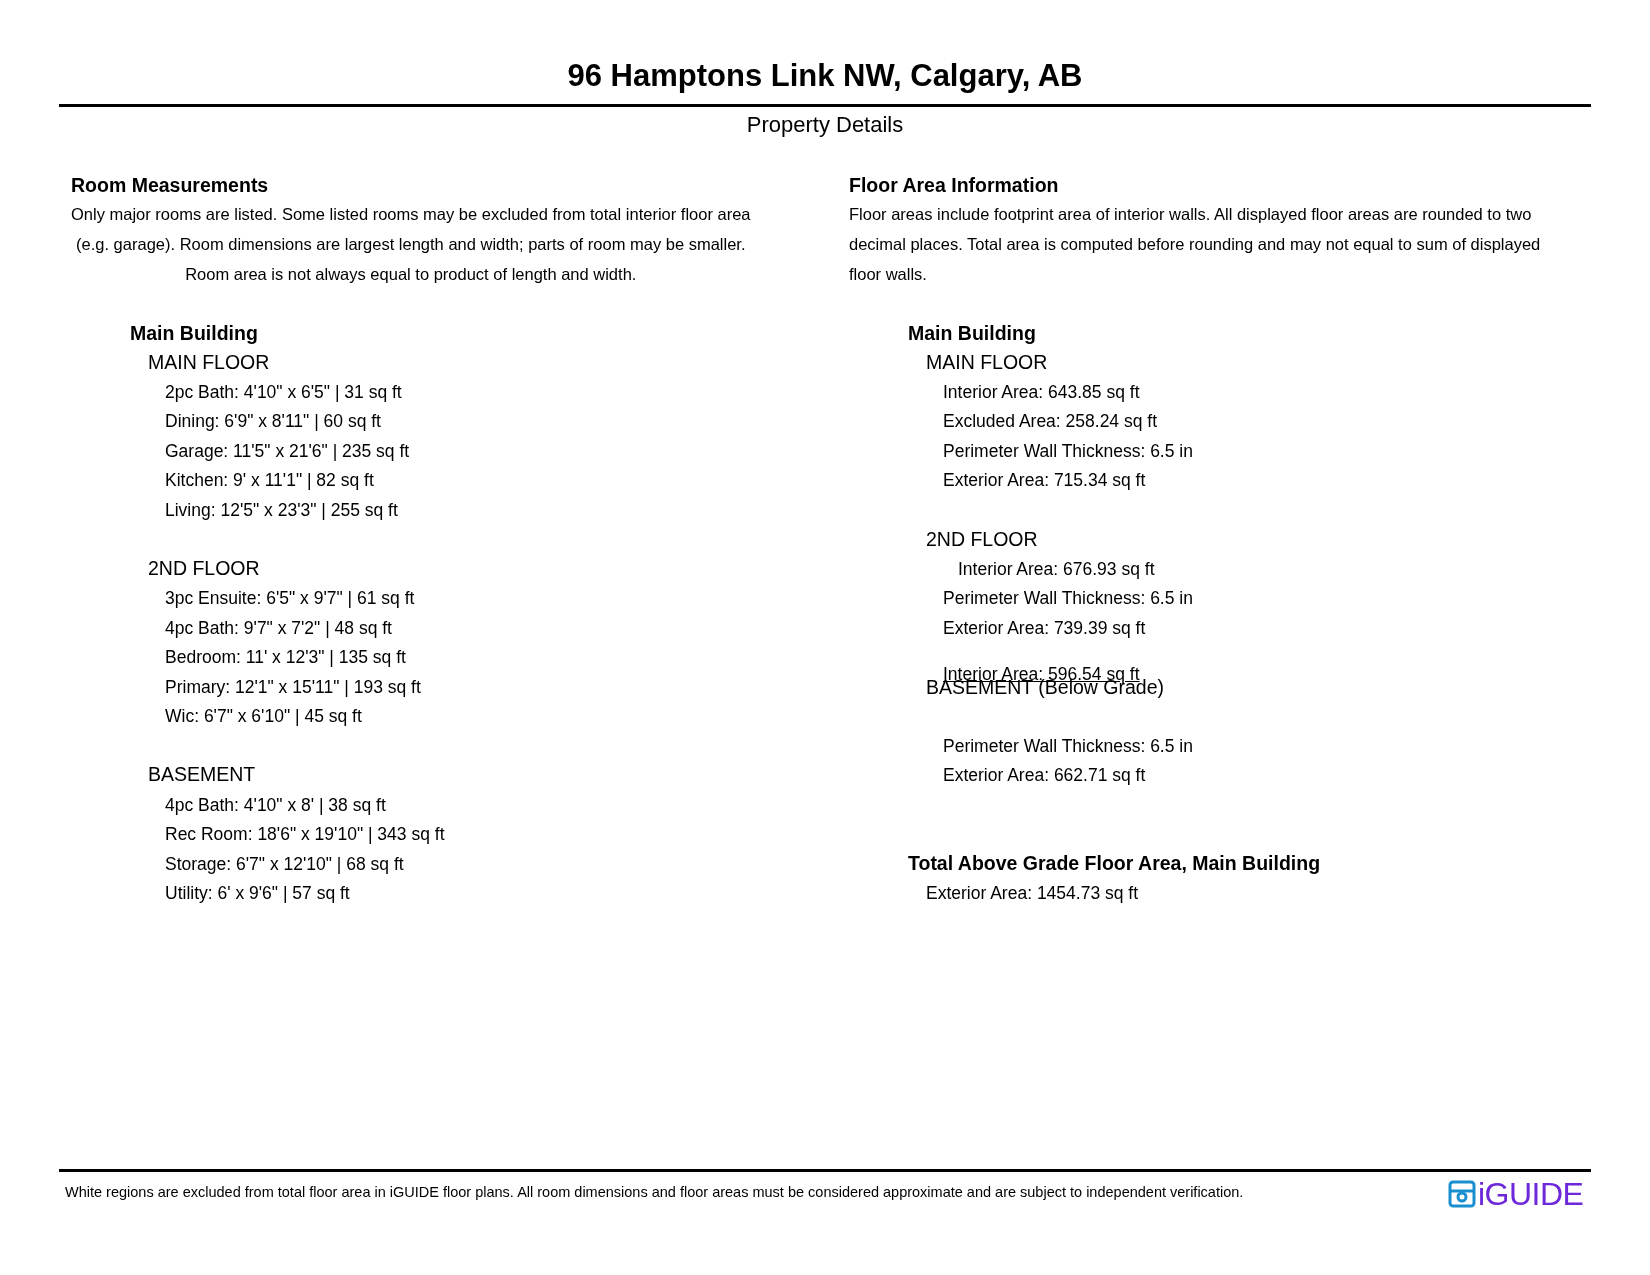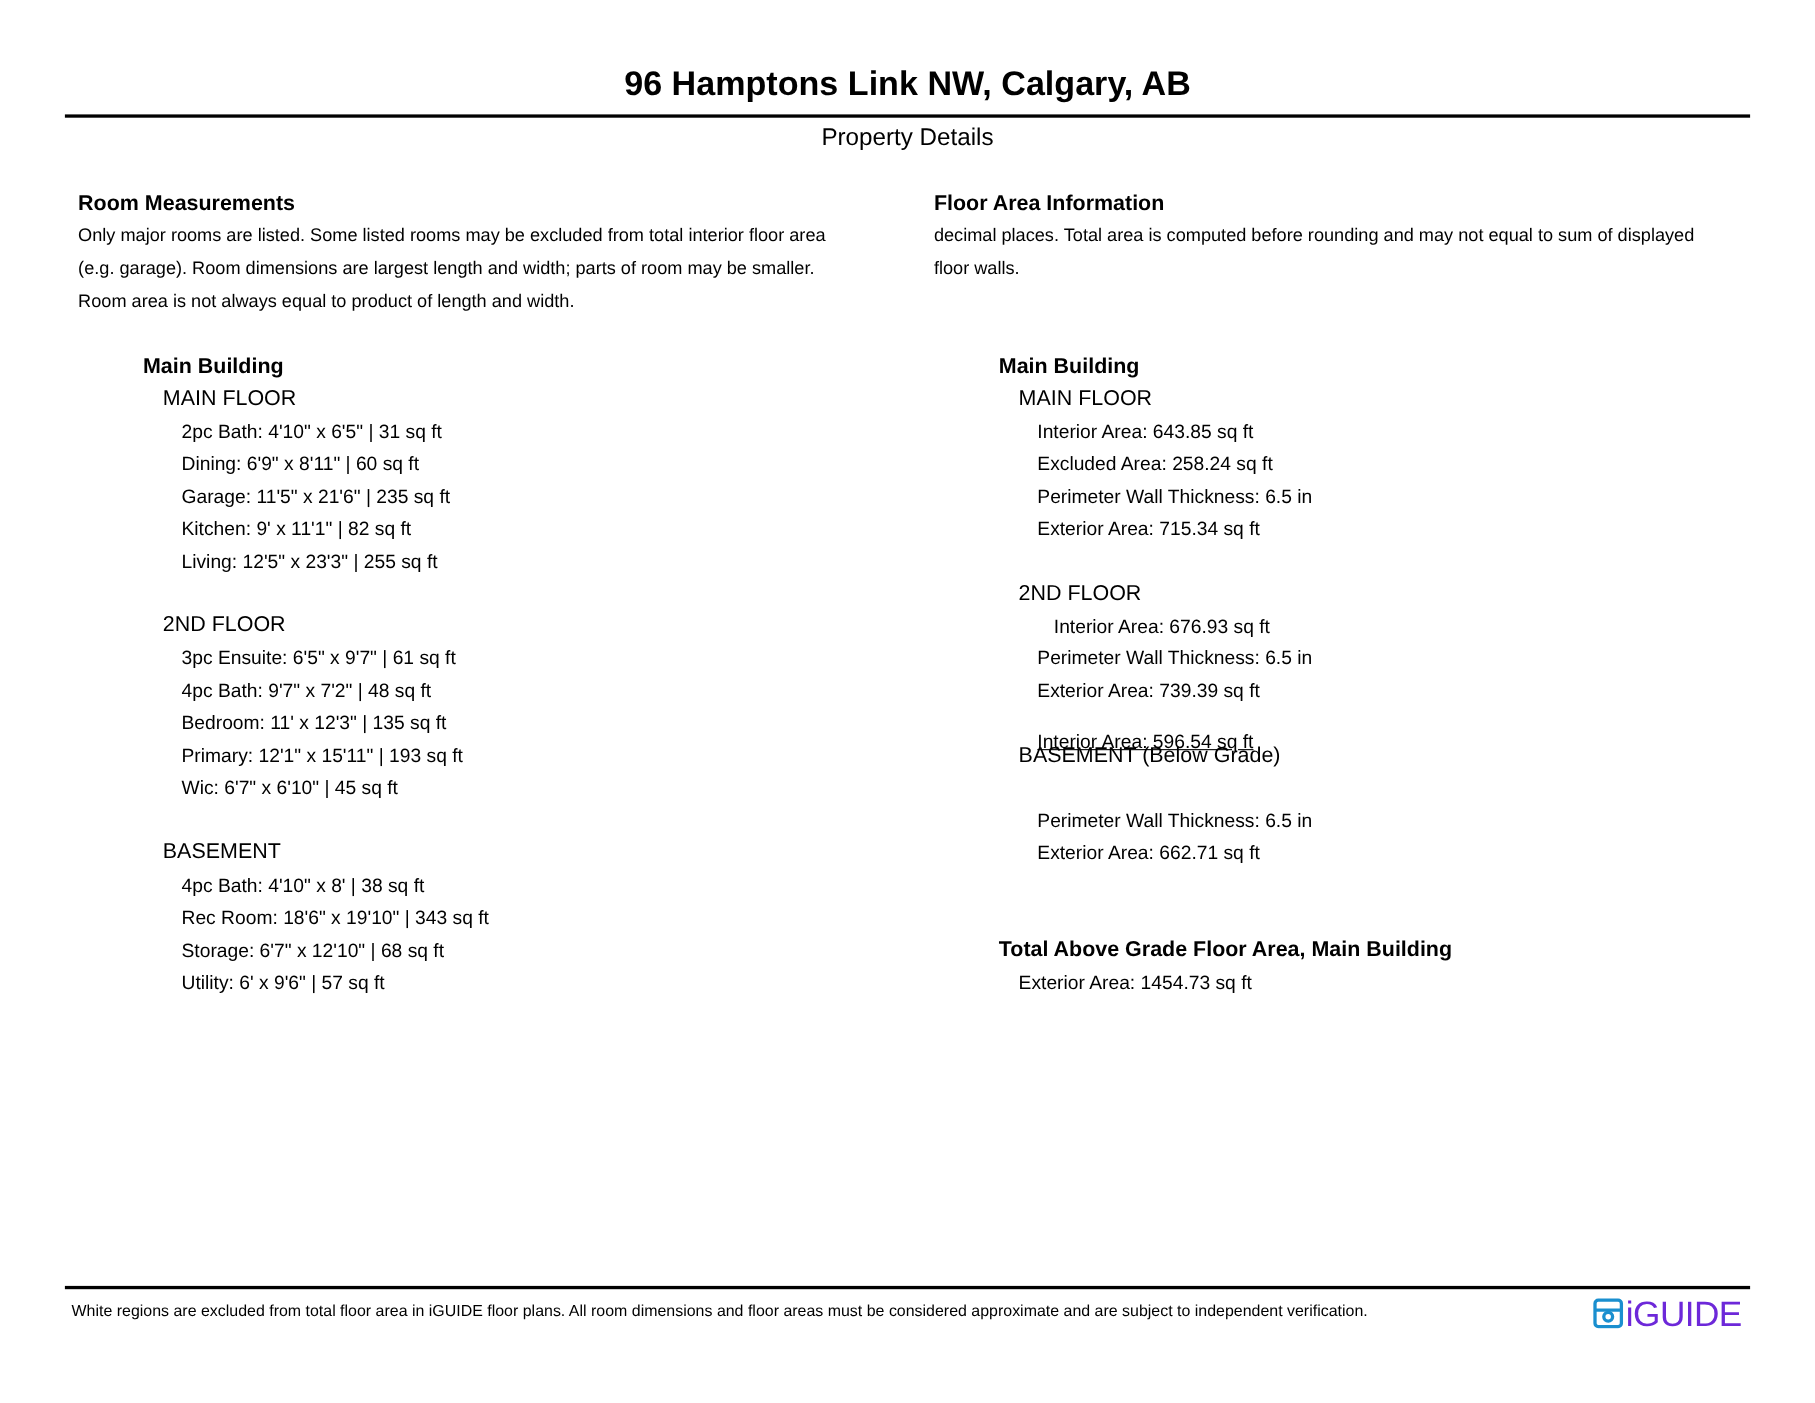--- a/index.html
+++ b/index.html
@@ -21,21 +21,21 @@
   .logo svg { margin-right:2px; }
 </style>
 </head>
 <body>
 
 <div class="abs title">96 Hamptons Link NW, Calgary, AB</div>
 <div class="abs rule-top"></div>
 <div class="abs subtitle">Property Details</div>
 
 <div class="abs sec-head" style="left:71px; top:174px;">Room Measurements</div>
-<div class="abs para" style="left:71px; top:199px;">
+<div class="abs para" style="left:71px; top:199px;text-align:center;">
   <div>Only major rooms are listed. Some listed rooms may be excluded from total interior floor area</div>
   <div>(e.g. garage). Room dimensions are largest length and width; parts of room may be smaller.</div>
   <div>Room area is not always equal to product of length and width.</div>
 </div>
 
 <div class="abs bldg" style="left:130px; top:322px;">Main Building</div>
 
 <div class="abs floor" style="left:148px; top:351px;">MAIN FLOOR</div>
 <div class="abs item" style="left:165px; top:382px;">2pc Bath: 4'10" x 6'5" | 31 sq ft</div>
 <div class="abs item" style="left:165px; top:411px;">Dining: 6'9" x 8'11" | 60 sq ft</div>
@@ -51,20 +51,21 @@
 <div class="abs item" style="left:165px; top:706px;">Wic: 6'7" x 6'10" | 45 sq ft</div>
 
 <div class="abs floor" style="left:148px; top:763px;">BASEMENT</div>
 <div class="abs item" style="left:165px; top:795px;">4pc Bath: 4'10" x 8' | 38 sq ft</div>
 <div class="abs item" style="left:165px; top:824px;">Rec Room: 18'6" x 19'10" | 343 sq ft</div>
 <div class="abs item" style="left:165px; top:854px;">Storage: 6'7" x 12'10" | 68 sq ft</div>
 <div class="abs item" style="left:165px; top:883px;">Utility: 6' x 9'6" | 57 sq ft</div>
 
 <div class="abs sec-head" style="left:849px; top:174px;">Floor Area Information</div>
 <div class="abs para" style="left:849px; top:199px;">
+  <div>Floor areas include footprint area of interior walls. All displayed floor areas are rounded to two</div>
   <div>decimal places. Total area is computed before rounding and may not equal to sum of displayed</div>
   <div>floor walls.</div>
 </div>
 
 <div class="abs bldg" style="left:908px; top:322px;">Main Building</div>
 
 <div class="abs floor" style="left:926px; top:351px;">MAIN FLOOR</div>
 <div class="abs item" style="left:943px; top:382px;text-align:center;">Interior Area: 643.85 sq ft</div>
 <div class="abs item" style="left:943px; top:411px;">Excluded Area: 258.24 sq ft</div>
 <div class="abs item" style="left:943px; top:441px;">Perimeter Wall Thickness: 6.5 in</div>

